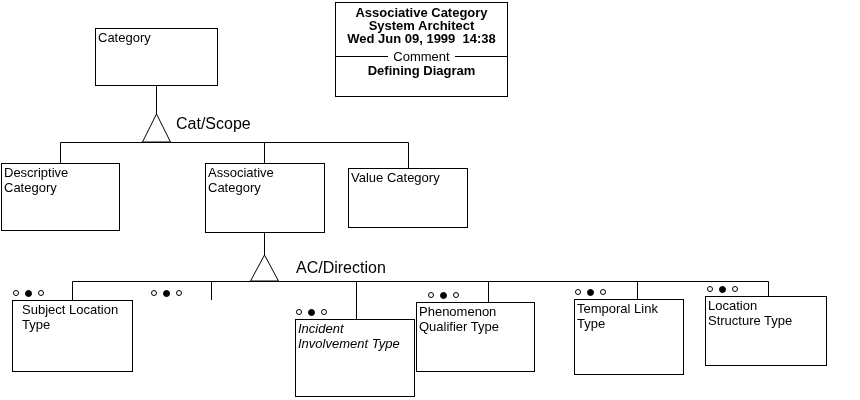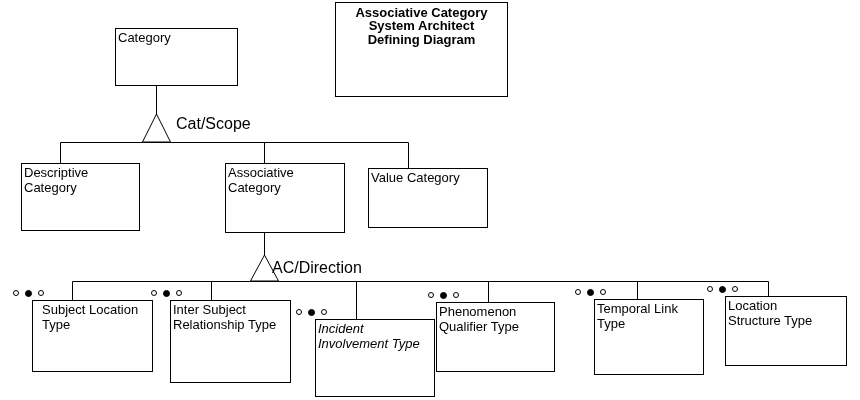--- a/index.html
+++ b/index.html
@@ -19,21 +19,20 @@
   .canvas{position:relative;width:752px;height:400px;background:var(--bg-color);}
   .canvas svg{position:absolute;left:0;top:0;}
   .canvas svg path{stroke:var(--line-color);stroke-width:1;fill:none;}
   .canvas svg polygon{stroke:var(--line-color);stroke-width:1;fill:var(--bg-color);}
   .node{
     position:absolute;
     border:1px solid var(--line-color);
     background:var(--bg-color);
     font-size:13px;
     line-height:15px;
-    margin-left:20px;
   }
   .node .node-label{
     display:block;
     padding:1px 2px;
     white-space:pre-line;
   }
   .edge-label{
     position:absolute;
     font-size:16px;
     line-height:15px;
@@ -99,29 +98,33 @@
       <path d="M356.5,281.5 V319"></path>
       <path d="M488.5,281.5 V302"></path>
       <path d="M637.5,281.5 V299"></path>
       <path d="M768.5,281.5 V296"></path>
     </g>
   </svg>
 
   <div class="title-box">
     <div class="title-line">Associative Category</div>
     <div class="title-line">System Architect</div>
+    <div class="title-line">Wed Jun 09, 1999  14:38</div>
+    <div class="comment-divider">
+      <span class="comment-label">Comment</span>
+    </div>
     <div class="comment-value">Defining Diagram</div>
   </div>
 
   <div class="node" style="left:95px;top:28px;width:123px;height:58px;">
     <span class="node-label">Category</span>
   </div>
 
   <div class="edge-label" style="left:176px;top:116px;">Cat/Scope</div>
-  <div class="edge-label" style="left:272px;top:260px;">AC/Direction</div>
+  <div class="edge-label" style="left:296px;top:260px;">AC/Direction</div>
 
   <div class="node" style="left:1px;top:163px;width:119px;height:68px;">
     <span class="node-label">Descriptive
 Category</span>
   </div>
   <div class="node" style="left:205px;top:163px;width:120px;height:70px;">
     <span class="node-label">Associative
 Category</span>
   </div>
   <div class="node" style="left:348px;top:168px;width:120px;height:60px;">
@@ -156,24 +159,20 @@
   <div class="marker-row" style="left:707px;top:284px;">
       <span class="dot open"></span>
       <span class="dot filled"></span>
       <span class="dot open"></span>
     </div>
 
   <div class="node" style="left:12px;top:300px;width:121px;height:72px;padding-left:7px;">
     <span class="node-label">Subject Location
 Type</span>
   </div>
-  <div class="node" style="left:150px;top:300px;width:121px;height:83px;">
-    <span class="node-label">Inter Subject
-Relationship Type</span>
-  </div>
   <div class="node" style="left:295px;top:319px;width:120px;height:78px;font-style:italic;">
     <span class="node-label">Incident
 Involvement Type</span>
   </div>
   <div class="node" style="left:416px;top:302px;width:119px;height:70px;">
     <span class="node-label">Phenomenon
 Qualifier Type</span>
   </div>
   <div class="node" style="left:574px;top:299px;width:110px;height:76px;">
     <span class="node-label">Temporal Link

